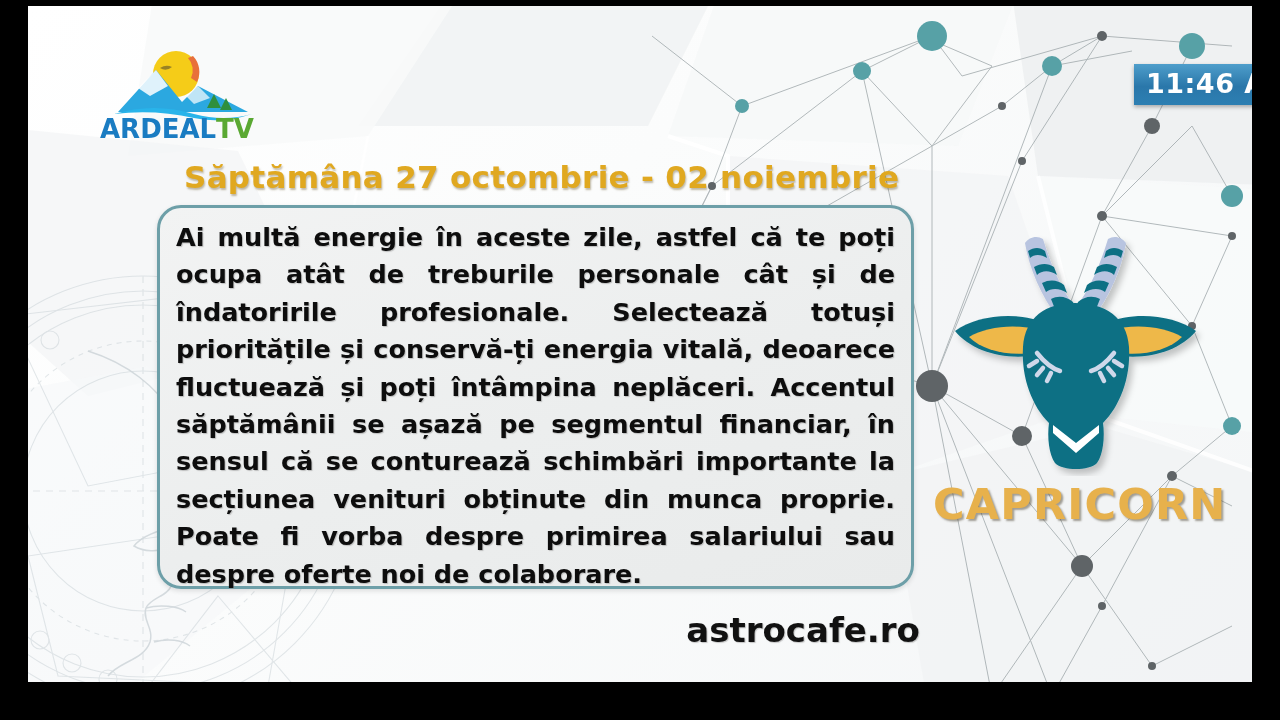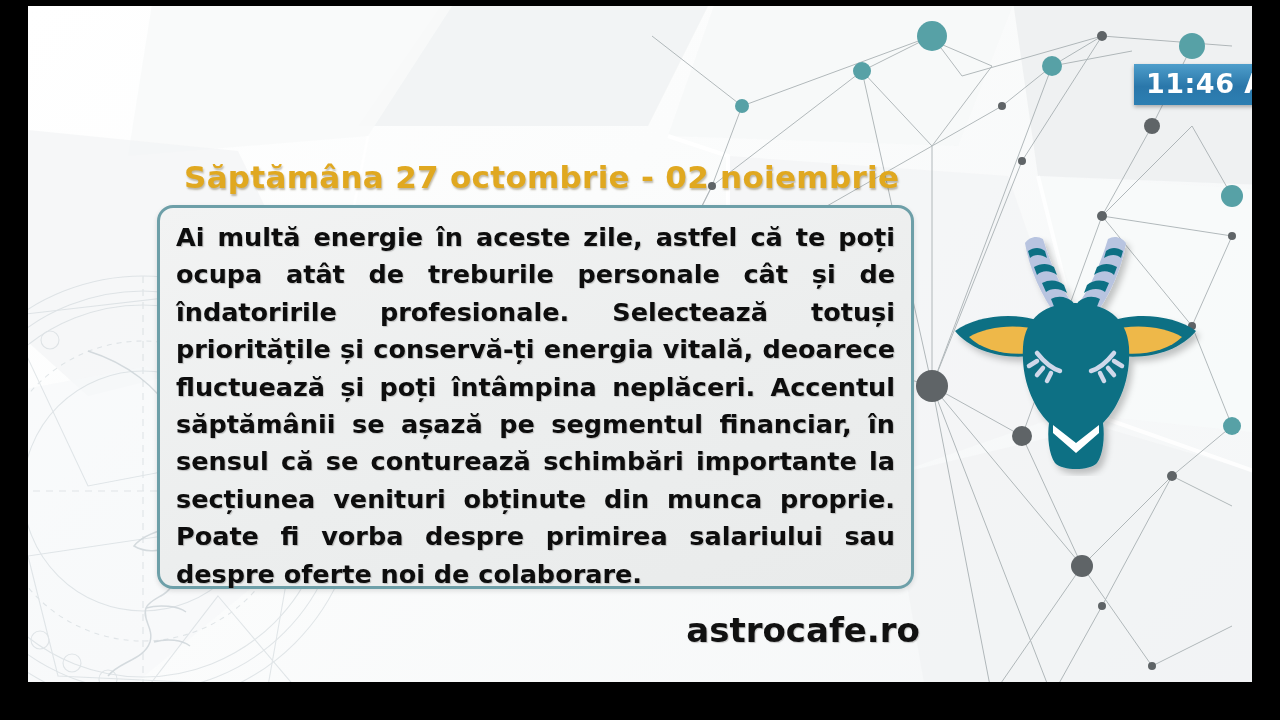--- a/index.html
+++ b/index.html
@@ -57,21 +57,21 @@
     font-family:"DejaVu Sans", sans-serif;
     box-shadow:0 2px 4px rgba(0,0,0,.30);
     white-space:nowrap;
   }
 
   
   #text-card {
     position:absolute; left:129px; top:199px; width:757px; height:384px;
     background:linear-gradient(160deg,#f2f3f3 0%,#eceeee 55%,#e9ebeb 100%);
     border:3px solid #6d9fa8;
-    border-radius:16px;
+    border-radius:24px;
     box-shadow:0 2px 5px rgba(0,0,0,.12);
     padding:11px 16px 8px 16px;
   }
   #horoscope-text {
     font-family:"DejaVu Sans", sans-serif;
     font-size:25.5px; font-weight:bold; line-height:37.4px;
     color:#0d0d0d; text-align:justify; text-justify:inter-word;
     text-shadow:1px 1px 1px rgba(150,150,150,.55);
   }
 
@@ -212,20 +212,37 @@
           <circle cx="470" cy="210" r="5"></circle>
           <circle cx="560" cy="320" r="4"></circle>
           <circle cx="540" cy="470" r="5"></circle>
           <circle cx="600" cy="230" r="4"></circle>
           <circle cx="470" cy="600" r="4"></circle>
           <circle cx="520" cy="660" r="4"></circle>
         </g>
       </svg>
     </div>
 
+    <div id="logo">
+      <svg viewBox="0 0 170 95">
+        <circle cx="78" cy="28" r="23" fill="#f5cc18"></circle>
+        <path d="M95 10 a23 23 0 0 1 4 26 l-6 -4 a18 18 0 0 0 -3 -20 z" fill="#e8703a"></path>
+        <path d="M62 22 q6 -4 12 -1 q-6 5 -12 1z" fill="#7a6a28" opacity=".75"></path>
+        <path d="M20 66 L58 24 L84 56 L100 40 L150 66 Z" fill="#2ba8e0"></path>
+        <path d="M58 24 L70 40 L52 50 L40 42 Z" fill="#ffffff" opacity=".85"></path>
+        <path d="M100 40 L112 52 L96 58 L88 50 Z" fill="#ffffff" opacity=".7"></path>
+        <path d="M16 68 q40 -12 80 0 q30 8 58 0 q-30 10 -58 4 q-40 -9 -80 -4z" fill="#29b4ea"></path>
+        <g fill="#2f8f3e">
+          <path d="M116 48 l7 14 l-14 0 z"></path>
+          <path d="M128 52 l6 12 l-12 0 z"></path>
+        </g>
+        <text x="2" y="92" font-family="DejaVu Sans, sans-serif" font-size="26" font-weight="bold" fill="#1a7cc2">ARDEAL</text>
+        <text x="118" y="92" font-family="DejaVu Sans, sans-serif" font-size="26" font-weight="bold" fill="#5aa832">TV</text>
+      </svg>
+    </div>
 
 
     <div id="subtitle">Săptămâna 27 octombrie - 02 noiembrie</div>
 
     <div id="time-badge">11:46 AM</div>
 
     <div id="text-card">
       <div id="horoscope-text">Ai multă energie în aceste zile, astfel că te poți ocupa atât de treburile personale cât și de îndatoririle profesionale. Selectează totuși prioritățile și conservă-ți energia vitală, deoarece fluctuează și poți întâmpina neplăceri. Accentul săptămânii se așază pe segmentul financiar, în sensul că se conturează schimbări importante la secțiunea venituri obținute din munca proprie. Poate fi vorba despre primirea salariului sau despre oferte noi de colaborare.</div>
     </div>
 
@@ -274,17 +291,18 @@
             <path d="M181 150 L 189 155"></path>
             <path d="M175 157 L 181 164"></path>
             <path d="M167 162 L 171 170"></path>
           </g>
 
           <path d="M120 214 L 143 232 L 166 214 L 166 222 L 143 242 L 120 222 Z" fill="#ffffff"></path>
         </g>
       </svg>
     </div>
 
+    <div id="sign-name">CAPRICORN</div>
 
     <div id="source">astrocafe.ro</div>
 
   </div>
 </div>
 
 </body></html>

